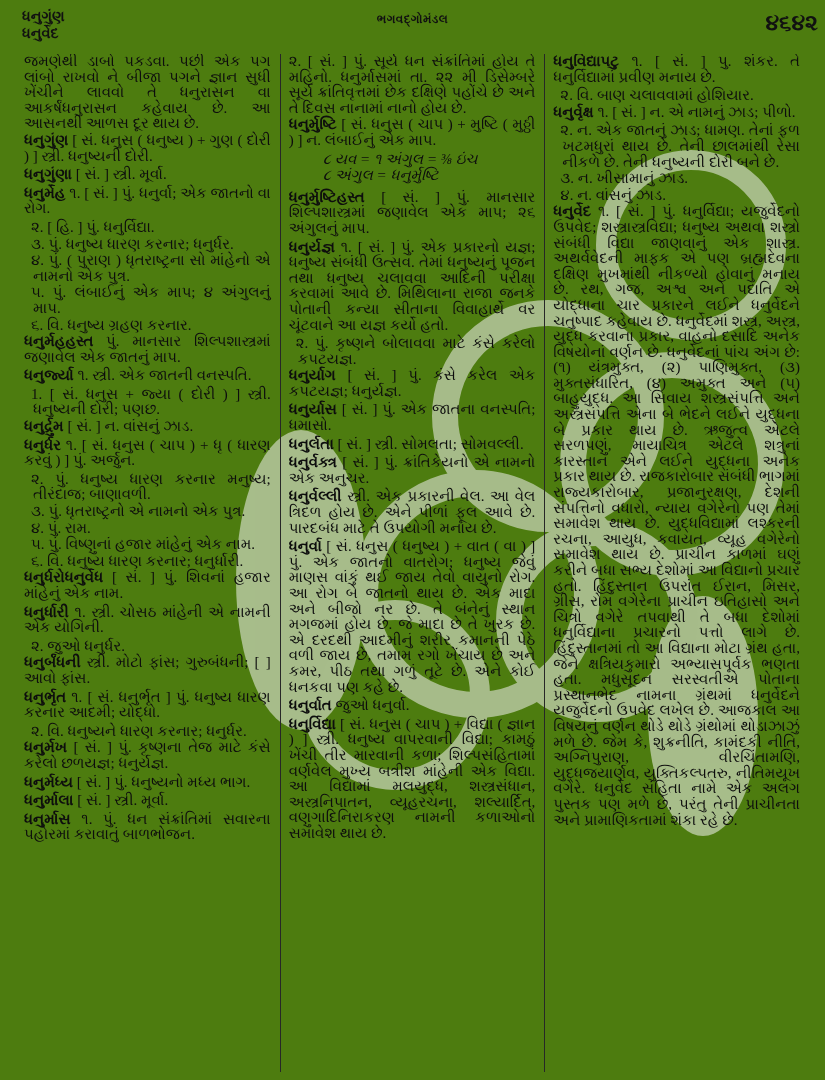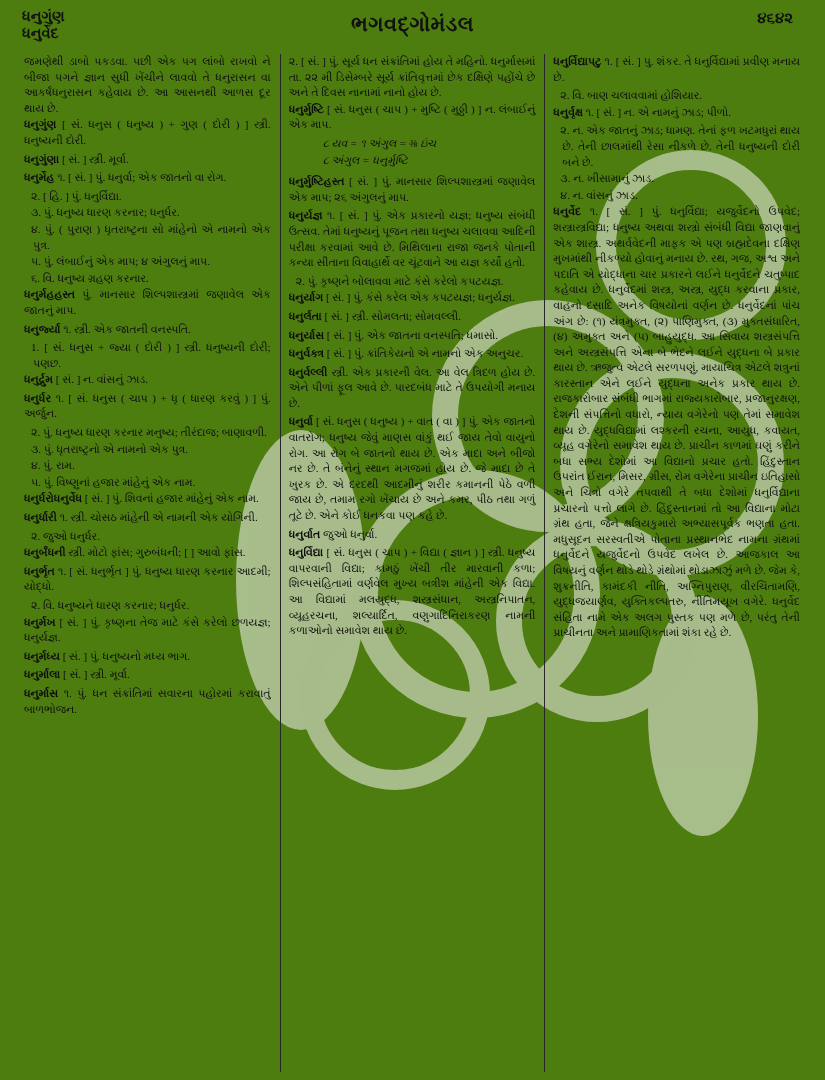--- a/index.html
+++ b/index.html
@@ -39,36 +39,36 @@
   header.pg-head{
     position:absolute;left:0;right:0;top:0;height:50px;
   }
   .head-left{
     position:absolute;left:22px;top:8px;
     font-weight:bold;font-size:14.5px;line-height:17px;
   }
   .head-left div{white-space:nowrap;}
   .head-center{
     position:absolute;left:0;right:0;top:12px;text-align:center;
-    font-weight:bold;font-size:21px;letter-spacing:.4px;
+    font-weight:bold;font-size:12px;letter-spacing:.4px;
   }
   .head-right{
-    position:absolute;right:32px;top:10px;
-    font-weight:bold;font-size:15px;
+    position:absolute;right:7px;top:10px;
+    font-weight:bold;font-size:22px;
   }
 
   
   .cols{
     position:absolute;left:16px;right:16px;top:54px;bottom:8px;
     display:flex;
   }
   .col{
     width:257px;
     padding:0 9px 0 8px;
-    font-size:11px;
+    font-size:15px;
     line-height:15.6px;
     overflow:hidden;
   }
   .col.c1{border-right:1px solid #2a2a2a;}
   .col.c2{border-right:1px solid #2a2a2a;}
 
   .ent{margin:0 0 3px 0;text-align:justify;text-justify:inter-word;}
   .hw{font-weight:bold;}
   .sense{margin:0 0 1px 0;padding-left:9px;text-indent:-2px;text-align:justify;}
   .run{margin:0 0 1px 0;text-align:justify;}
@@ -144,20 +144,21 @@
       </p>
 
       <p class="ent">
         <span class="hw">ધનુર્ધર</span>
         <span>૧. [ સં. ધનુસ ( ચાપ ) + ધૃ ( ધારણ કરવું ) ] પું. અર્જુન.</span>
       </p>
       <p class="sense">૨. પું. ધનુષ્ય ધારણ કરનાર મનુષ્ય; તીરંદાજ; બાણાવળી.</p>
       <p class="sense">૩. પું. ધૃતરાષ્ટ્રનો એ નામનો એક પુત્ર.</p>
       <p class="sense">૪. પું. રામ.</p>
       <p class="sense">૫. પું. વિષ્ણુનાં હજાર માંહેનું એક નામ.</p>
+      <p class="sense">૬. વિ. ધનુષ્ય ધારણ કરનાર; ધનુર્ધારી.</p>
 
       <p class="ent">
         <span class="hw">ધનુર્ધરોધનુર્વેધ</span>
         <span>[ સં. ] પું. શિવનાં હજાર માંહેનું એક નામ.</span>
       </p>
 
       <p class="ent">
         <span class="hw">ધનુર્ધારી</span>
         <span>૧. સ્ત્રી. ચોસઠ માંહેની એ નામની એક યોગિની.</span>
       </p>
@@ -216,27 +217,27 @@
         <span>૧. [ સં. ] પું. એક પ્રકારનો યજ્ઞ; ધનુષ્ય સંબંધી ઉત્સવ. તેમાં ધનુષ્યનું પૂજન તથા ધનુષ્ય ચલાવવા આદિની પરીક્ષા કરવામાં આવે છે. મિથિલાના રાજા જનકે પોતાની કન્યા સીતાના વિવાહાર્થે વર ચૂંટવાને આ યજ્ઞ કર્યો હતો.</span>
       </p>
       <p class="sense">૨. પું. કૃષ્ણને બોલાવવા માટે કંસે કરેલો કપટયજ્ઞ.</p>
 
       <p class="ent">
         <span class="hw">ધનુર્યાગ</span>
         <span>[ સં. ] પું. કંસે કરેલ એક કપટયજ્ઞ; ધનુર્યજ્ઞ.</span>
       </p>
 
       <p class="ent">
+        <span class="hw">ધનુર્યાસ</span>
+        <span>[ સં. ] પું. એક જાતના વનસ્પતિ; ધમાસો.</span>
+      </p>
+
+      <p class="ent">
         <span class="hw">ધનુર્લતા</span>
         <span>[ સં. ] સ્ત્રી. સોમલતા; સોમવલ્લી.</span>
-      </p>
-
-      <p class="ent">
-        <span class="hw">ધનુર્યાસ</span>
-        <span>[ સં. ] પું. એક જાતના વનસ્પતિ; ધમાસો.</span>
       </p>
 
       <p class="ent">
         <span class="hw">ધનુર્વક્ત્ર</span>
         <span>[ સં. ] પું. ક્રાંતિકેયનો એ નામનો એક અનુચર.</span>
       </p>
 
       <p class="ent">
         <span class="hw">ધનુર્વલ્લી</span>
         <span>સ્ત્રી. એક પ્રકારની વેલ. આ વેલ ત્રિદળ હોય છે. એને પીળાં ફૂલ આવે છે. પારદબંધ માટે તે ઉપયોગી મનાય છે.</span>

